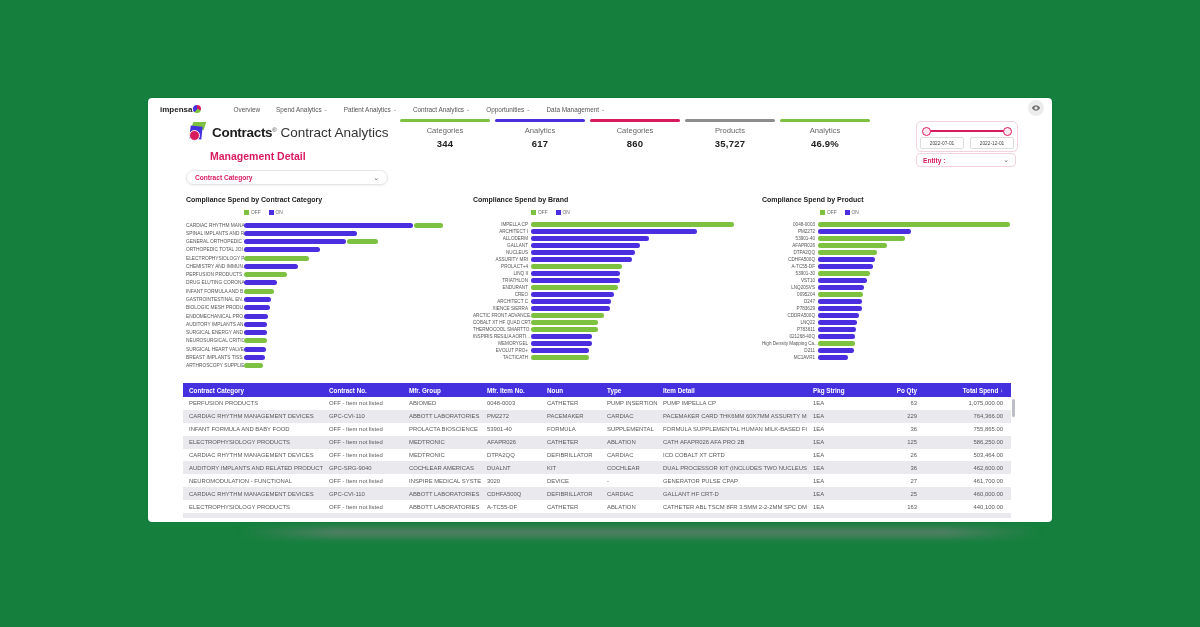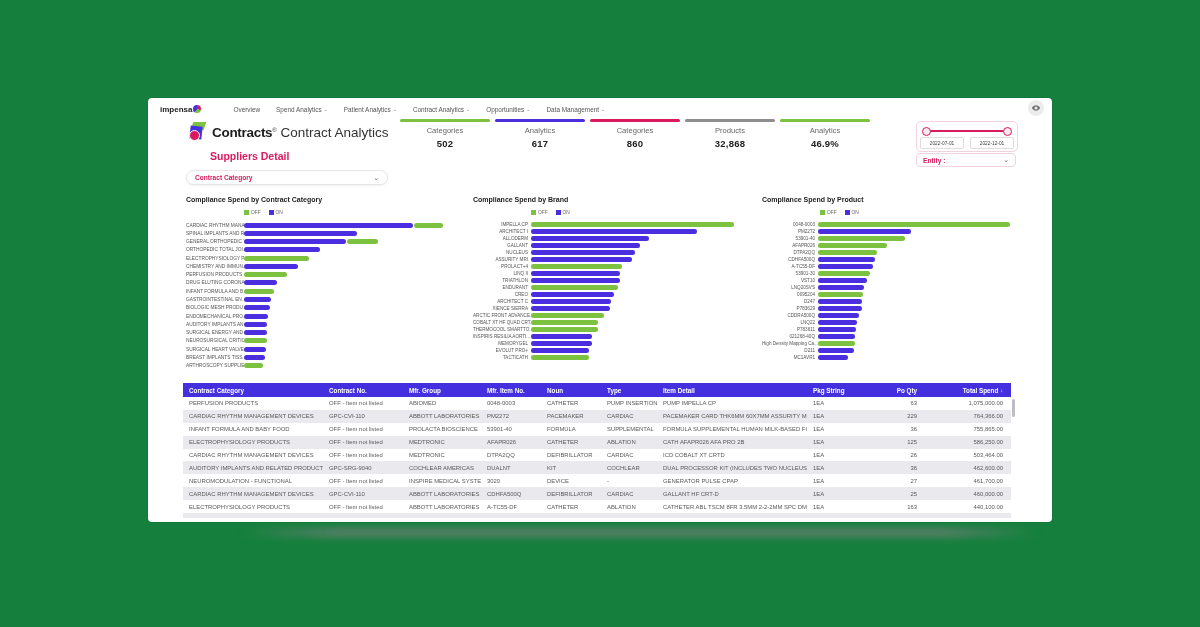--- a/index.html
+++ b/index.html
@@ -123,42 +123,42 @@
     </button>
 
     <div class="cc-icon">
       <span class="g"></span>
       <span class="b"></span>
       <span class="p"></span>
     </div>
     <div class="cc-text">
       <span class="cc-bold">Contracts</span><sup>®</sup><span class="cc-light"> Contract Analytics</span>
     </div>
-    <div class="page-title">Suppliers Detail</div>
+    <div class="page-title">Management Detail</div>
 
     <div class="kpis" id="kpis">
         <div class="kpi">
           <div class="kpi-bar" style="background: rgb(124, 194, 64);"></div>
           <div class="kpi-label">Categories</div>
-          <div class="kpi-value">502</div>
+          <div class="kpi-value">344</div>
         </div>
         <div class="kpi">
           <div class="kpi-bar" style="background: rgb(75, 46, 220);"></div>
           <div class="kpi-label">Analytics</div>
           <div class="kpi-value">617</div>
         </div>
         <div class="kpi">
           <div class="kpi-bar" style="background: rgb(216, 27, 94);"></div>
           <div class="kpi-label">Categories</div>
           <div class="kpi-value">860</div>
         </div>
         <div class="kpi">
           <div class="kpi-bar" style="background: rgb(142, 142, 142);"></div>
           <div class="kpi-label">Products</div>
-          <div class="kpi-value">32,868</div>
+          <div class="kpi-value">35,727</div>
         </div>
         <div class="kpi">
           <div class="kpi-bar" style="background: rgb(124, 194, 64);"></div>
           <div class="kpi-label">Analytics</div>
           <div class="kpi-value">46.9%</div>
         </div>
       </div>
 
     <div class="range-panel">
       <div class="slider">

